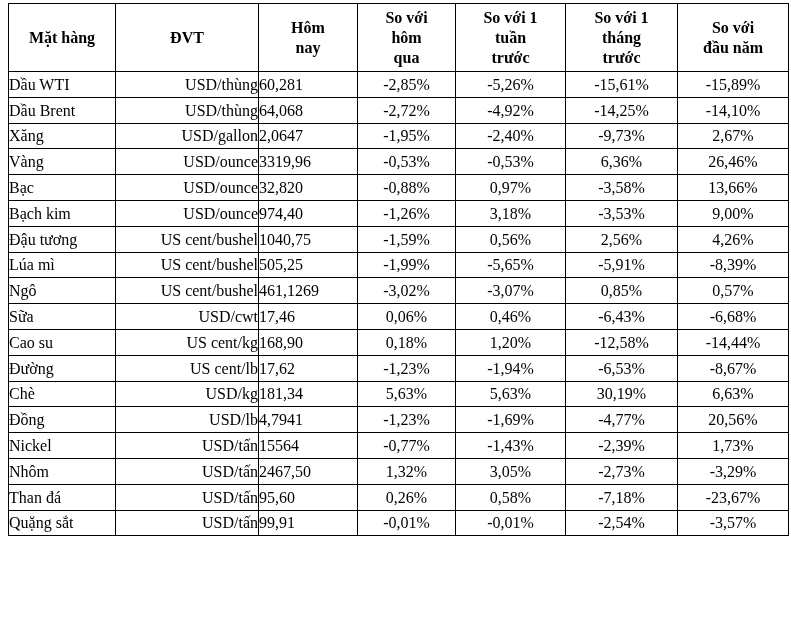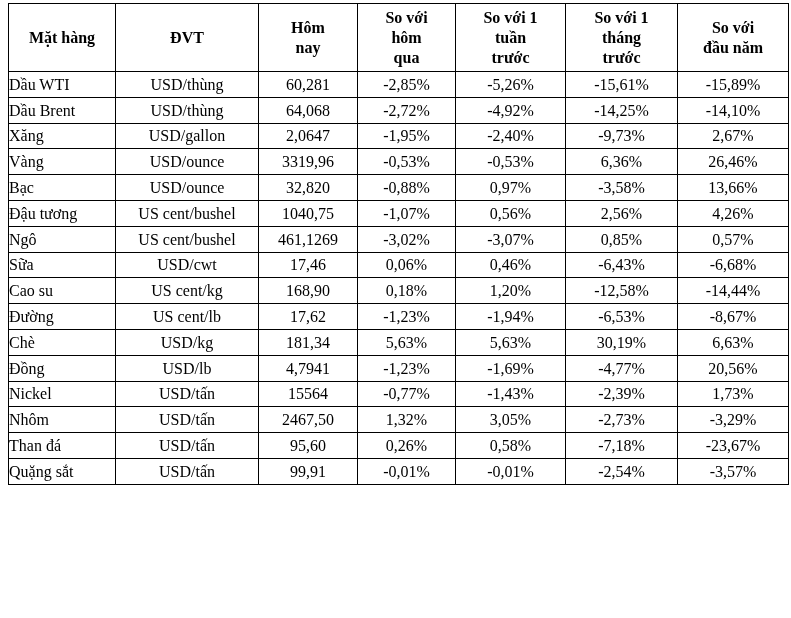--- a/index.html
+++ b/index.html
@@ -36,22 +36,22 @@
   }
   table.commodity td {
     font-size: 16px;
     height: 24.8px;
     vertical-align: middle;
     padding: 0;
     line-height: 19px;
     white-space: nowrap;
   }
   td.c-name  { text-align: left; padding-left: 4px; }
-  td.c-unit  { text-align: center; padding-left: 8px; }
-  td.c-today { text-align: center; padding-left: 12px; }
+  td.c-unit  { text-align: right; padding-left: 8px; }
+  td.c-today { text-align: left; padding-left: 12px; }
   td.c-pct   { text-align: center; }
 </style>
 </head>
 <body>
 
 <div class="page">
   <table class="commodity">
     <colgroup>
       <col style="width:107px">
         <col style="width:143px">
@@ -120,27 +120,45 @@
       <tr>
         <td class="c-name">Bạc</td>
         <td class="c-unit">USD/ounce</td>
         <td class="c-today">32,820</td>
         <td class="c-pct">-0,88%</td>
         <td class="c-pct">0,97%</td>
         <td class="c-pct">-3,58%</td>
         <td class="c-pct">13,66%</td>
       </tr>
       <tr>
+        <td class="c-name">Bạch kim</td>
+        <td class="c-unit">USD/ounce</td>
+        <td class="c-today">974,40</td>
+        <td class="c-pct">-1,26%</td>
+        <td class="c-pct">3,18%</td>
+        <td class="c-pct">-3,53%</td>
+        <td class="c-pct">9,00%</td>
+      </tr>
+      <tr>
         <td class="c-name">Đậu tương</td>
         <td class="c-unit">US cent/bushel</td>
         <td class="c-today">1040,75</td>
-        <td class="c-pct">-1,07%</td>
+        <td class="c-pct">-1,59%</td>
         <td class="c-pct">0,56%</td>
         <td class="c-pct">2,56%</td>
         <td class="c-pct">4,26%</td>
+      </tr>
+      <tr>
+        <td class="c-name">Lúa mì</td>
+        <td class="c-unit">US cent/bushel</td>
+        <td class="c-today">505,25</td>
+        <td class="c-pct">-1,99%</td>
+        <td class="c-pct">-5,65%</td>
+        <td class="c-pct">-5,91%</td>
+        <td class="c-pct">-8,39%</td>
       </tr>
       <tr>
         <td class="c-name">Ngô</td>
         <td class="c-unit">US cent/bushel</td>
         <td class="c-today">461,1269</td>
         <td class="c-pct">-3,02%</td>
         <td class="c-pct">-3,07%</td>
         <td class="c-pct">0,85%</td>
         <td class="c-pct">0,57%</td>
       </tr>

